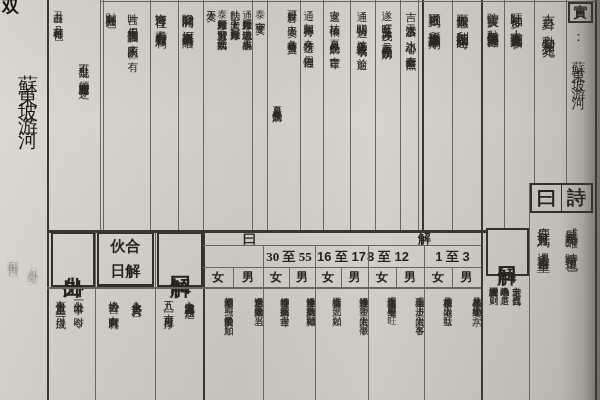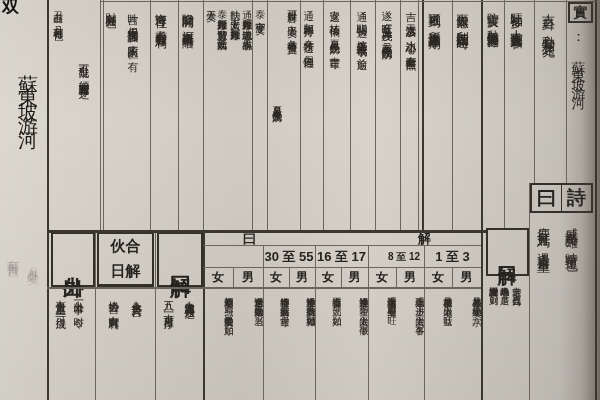--- a/index.html
+++ b/index.html
@@ -101,23 +101,23 @@
       <span>解</span>
         <span>曰</span>
     </div>
   </div>
   <div class="vc" style="left:184px;top:292px;height:106px;font-size:10.5px;">卜生意道路四通八达</div>
   <div class="vc" style="left:163px;top:292px;height:106px;font-size:10.5px;">五八　十一月可得厚</div>
 
   <div style="position:absolute;left:243px;top:230px;font-size:13px;font-weight:bold;">曰</div>
   <div style="position:absolute;left:418px;top:230px;font-size:13px;font-weight:bold;">解</div>
 
-  <div class="hdrrow" style="left:263px;top:246px;width:52px;height:21px;font-size:13px;">30 至 55</div>
+  <div class="hdrrow" style="left:263px;top:246px;width:52px;height:21px;font-size:13px;font-family:Liberation Serif, serif;">30 至 55</div>
   <div class="hdrrow" style="left:315px;top:246px;width:53px;height:21px;font-size:13px;">16 至 17</div>
-  <div class="hdrrow" style="left:376px;top:246px;width:56px;height:21px;font-size:10px;">8 至 12</div>
+  <div class="hdrrow" style="left:360px;top:246px;width:56px;height:21px;font-size:13px;">8 至 12</div>
   <div class="hdrrow" style="left:424px;top:246px;width:57px;height:21px;font-size:13px;">1 至 3</div>
 
   <div class="hdrrow" style="left:203px;top:268px;width:30px;height:19px;font-size:12px;">女</div>
   <div class="hdrrow" style="left:233px;top:268px;width:30px;height:19px;font-size:12px;">男</div>
   <div class="hdrrow" style="left:263px;top:268px;width:26px;height:19px;font-size:12px;">女</div>
   <div class="hdrrow" style="left:289px;top:268px;width:26px;height:19px;font-size:12px;">男</div>
   <div class="hdrrow" style="left:315px;top:268px;width:26px;height:19px;font-size:12px;">女</div>
   <div class="hdrrow" style="left:341px;top:268px;width:27px;height:19px;font-size:12px;">男</div>
   <div class="hdrrow" style="left:368px;top:268px;width:28px;height:19px;font-size:12px;">女</div>
   <div class="hdrrow" style="left:396px;top:268px;width:28px;height:19px;font-size:12px;">男</div>

